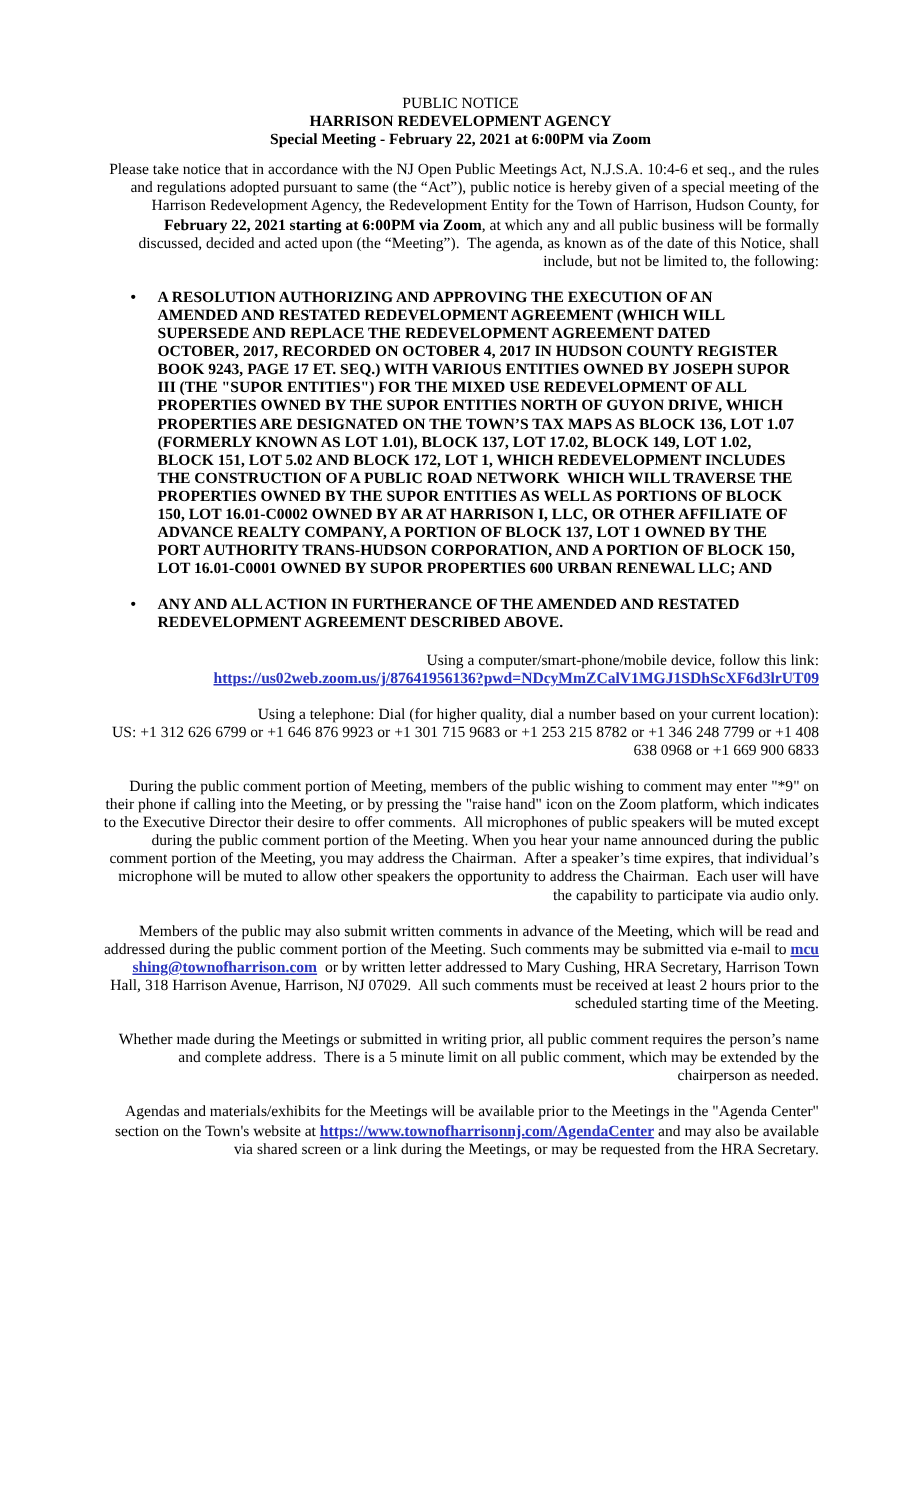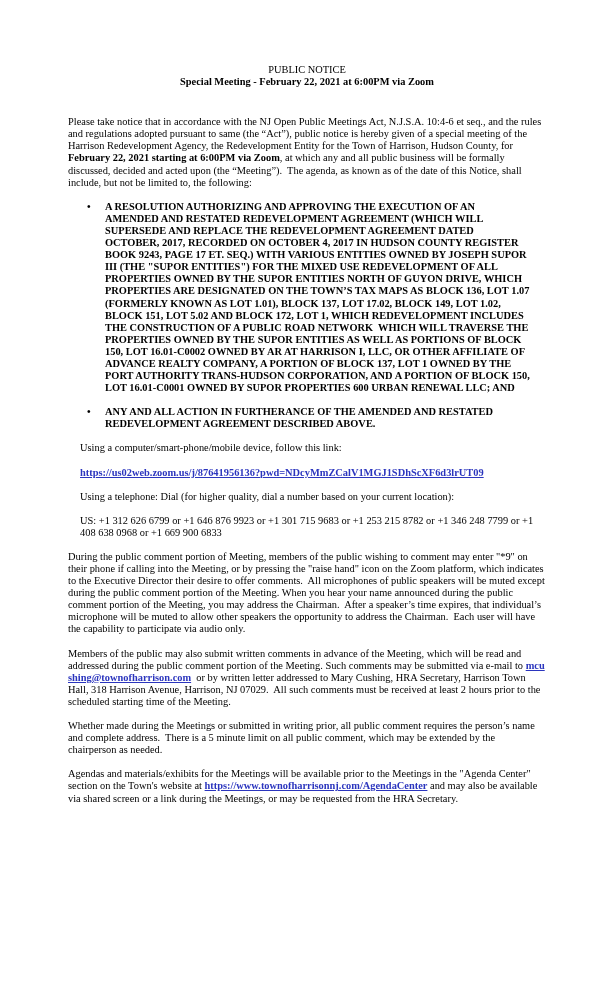--- a/index.html
+++ b/index.html
@@ -13,28 +13,29 @@
     height: 1008px;
     box-sizing: border-box;
     padding: 64px 66px 0 68px;
     background: #ffffff;
     color: #000000;
     font-family: "Liberation Serif", "DejaVu Serif", serif;
     font-size: 10.4px;
     line-height: 12.1px;
     overflow: hidden;
   }
-  .doc-header { text-align: center; margin-bottom: 28px; }
+  .doc-header { text-align: center; margin-bottom: 8px; }
   .doc-header .line { white-space: pre-wrap; }
   .bold { font-weight: bold; }
   p.para {
     margin: 0 0 12px 0;
     white-space: pre-wrap;
+    text-align: right;
   }
-  p.tight { margin: 12px; }
+  p.tight { margin: 0; }
   .group { margin: 0 0 12px 0; }
   ul.agenda-list {
     list-style: none;
     margin: 2px 16px 12px 0;
     padding: 0;
   }
   ul.agenda-list li {
     position: relative;
     padding-left: 37px;
     margin-bottom: 12px;
@@ -56,20 +57,21 @@
     font-weight: bold;
   }
 </style>
 </head>
 <body>
 
 <div class="page">
 
   <div class="doc-header">
     <div class="line">PUBLIC NOTICE</div>
+    <div class="line bold">HARRISON REDEVELOPMENT AGENCY</div>
     <div class="line bold">Special Meeting - February 22, 2021 at 6:00PM via Zoom</div>
   </div>
 
   <p class="para"><span>Please take notice that in accordance with the NJ Open Public Meetings Act, N.J.S.A. 10:4-6 et seq., and the rules and regulations adopted pursuant to same (the “Act”), public notice is hereby given of a special meeting of the Harrison Redevelopment Agency, the Redevelopment Entity for the Town of Harrison, Hudson County, for </span><span class="bold">February 22, 2021 starting at 6:00PM via Zoom</span><span>, at which any and all public business will be formally discussed, decided and acted upon (the “Meeting”).  The agenda, as known as of the date of this Notice, shall include, but not be limited to, the following:</span></p>
 
   <ul class="agenda-list">
     <li>A RESOLUTION AUTHORIZING AND APPROVING THE EXECUTION OF AN AMENDED AND RESTATED REDEVELOPMENT AGREEMENT (WHICH WILL SUPERSEDE AND REPLACE THE REDEVELOPMENT AGREEMENT DATED OCTOBER, 2017, RECORDED ON OCTOBER 4, 2017 IN HUDSON COUNTY REGISTER BOOK 9243, PAGE 17 ET. SEQ.) WITH VARIOUS ENTITIES OWNED BY JOSEPH SUPOR III (THE "SUPOR ENTITIES") FOR THE MIXED USE REDEVELOPMENT OF ALL PROPERTIES OWNED BY THE SUPOR ENTITIES NORTH OF GUYON DRIVE, WHICH PROPERTIES ARE DESIGNATED ON THE TOWN’S TAX MAPS AS BLOCK 136, LOT 1.07 (FORMERLY KNOWN AS LOT 1.01), BLOCK 137, LOT 17.02, BLOCK 149, LOT 1.02, BLOCK 151, LOT 5.02 AND BLOCK 172, LOT 1, WHICH REDEVELOPMENT INCLUDES THE CONSTRUCTION OF A PUBLIC ROAD NETWORK  WHICH WILL TRAVERSE THE PROPERTIES OWNED BY THE SUPOR ENTITIES AS WELL AS PORTIONS OF BLOCK 150, LOT 16.01-C0002 OWNED BY AR AT HARRISON I, LLC, OR OTHER AFFILIATE OF ADVANCE REALTY COMPANY, A PORTION OF BLOCK 137, LOT 1 OWNED BY THE PORT AUTHORITY TRANS-HUDSON CORPORATION, AND A PORTION OF BLOCK 150, LOT 16.01-C0001 OWNED BY SUPOR PROPERTIES 600 URBAN RENEWAL LLC; AND</li>
     <li>ANY AND ALL ACTION IN FURTHERANCE OF THE AMENDED AND RESTATED REDEVELOPMENT AGREEMENT DESCRIBED ABOVE.</li>
   </ul>
 

